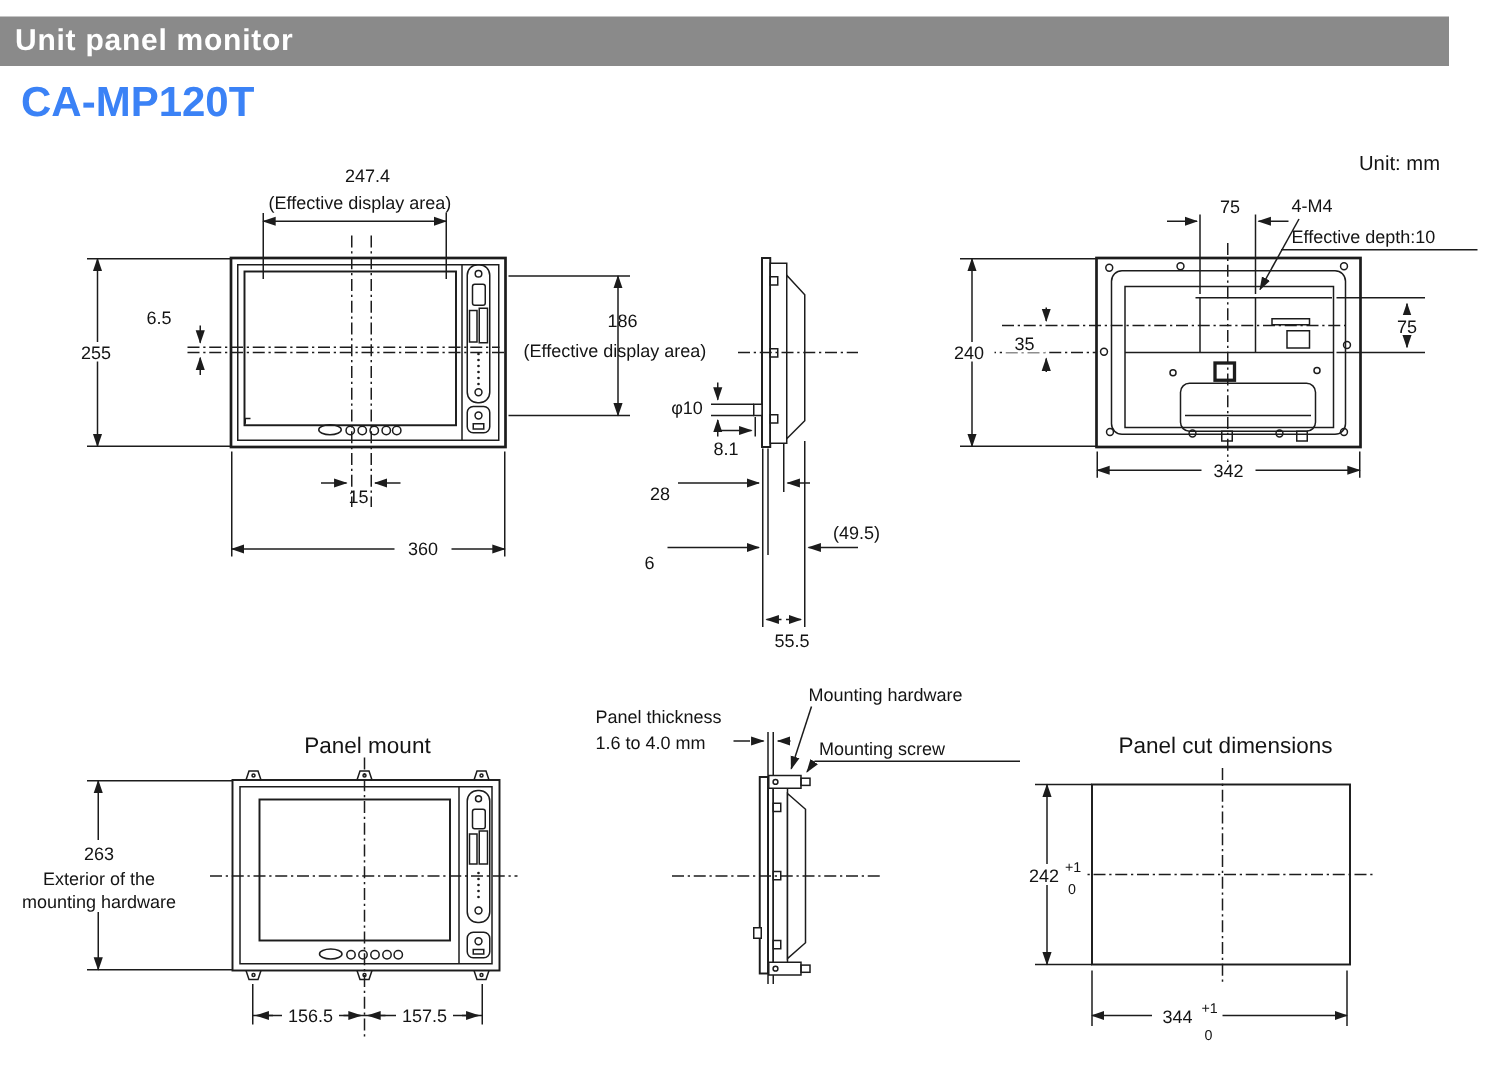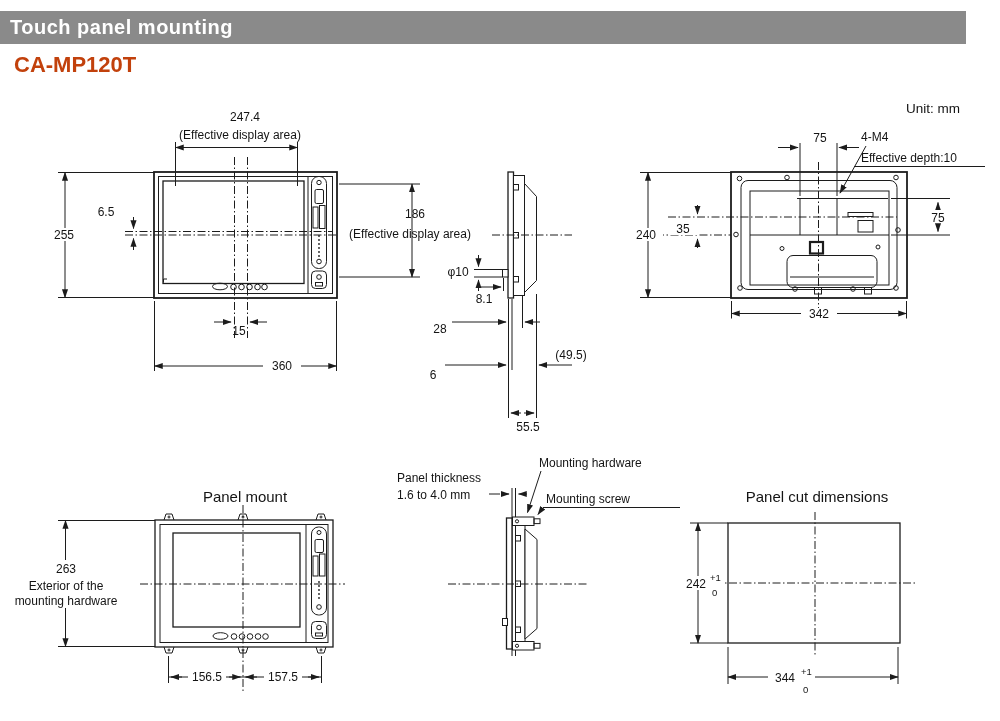--- a/index.html
+++ b/index.html
@@ -1,40 +1,40 @@
 <!DOCTYPE html>
 <html><head>
 <meta charset="utf-8">
 <style>
   html,body{margin:0;padding:0;background:#fff;}
   #page{position:relative;width:1000px;height:721px;background:#fff;overflow:hidden;
         font-family:"Liberation Sans",sans-serif;}
   #hdrbar{position:absolute;left:0;top:11px;width:966px;height:33px;background:#8a8a8a;
           display:flex;align-items:center;}
   #hdrbar .t{color:#fff;font-size:20px;font-weight:bold;padding-left:10px;letter-spacing:.5px;}
-  #model{position:absolute;left:14px;top:52px;font-size:22px;font-weight:bold;color:#c2410c;}
+  #model{position:absolute;left:14px;top:52px;font-size:28px;font-weight:bold;color:#3b82f6;}
   svg{position:absolute;left:0;top:0;}
   svg line,svg path,svg rect,svg circle,svg ellipse,svg polyline{stroke:#1c1c1c;fill:none;stroke-width:1;}
   .thk{stroke-width:1.8;} .md{stroke-width:1.3;} .t22{stroke-width:2.2;}
   .wf{fill:#fff;}
   .cl{stroke-dasharray:8 2.5 1.5 2.5;}
   .bg{fill:#fff;stroke:none;}
   .dot{fill:#1c1c1c;stroke:none;}
   svg text{stroke:none;fill:#141414;font-family:"Liberation Sans",sans-serif;font-size:12px;}
   .mid{text-anchor:middle;}
   .ttl{font-size:15px;}
   .sm{font-size:9.5px;}
   .un{font-size:13.5px;}
 </style>
 </head>
 <body>
 
 <div id="page">
   <div id="hdrbar">
-    <span class="t">Touch panel mounting</span>
+    <span class="t">Unit panel monitor</span>
   </div>
   <div id="model">CA-MP120T</div>
 
   <svg width="1000" height="721" viewBox="0 0 1000 721">
     <defs>
       <marker id="ah" viewBox="0 0 10 10" refX="9.2" refY="5" markerWidth="9" markerHeight="9" orient="auto-start-reverse">
           <path d="M0,1.6 L10,5 L0,8.4 z" style="fill:#1c1c1c;stroke:none"></path>
         </marker>
     </defs>
 

